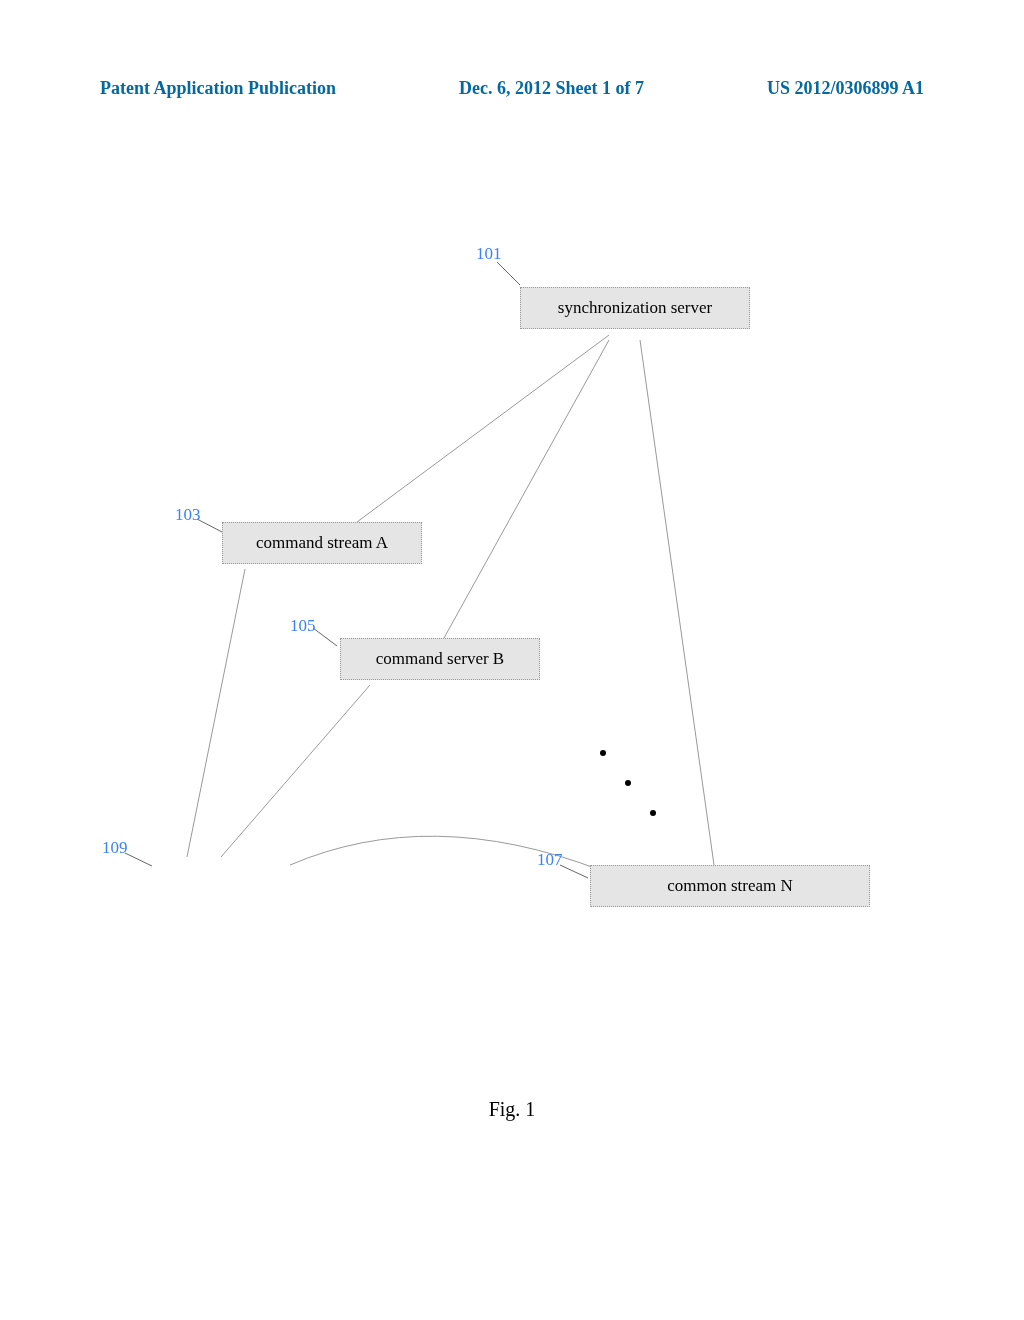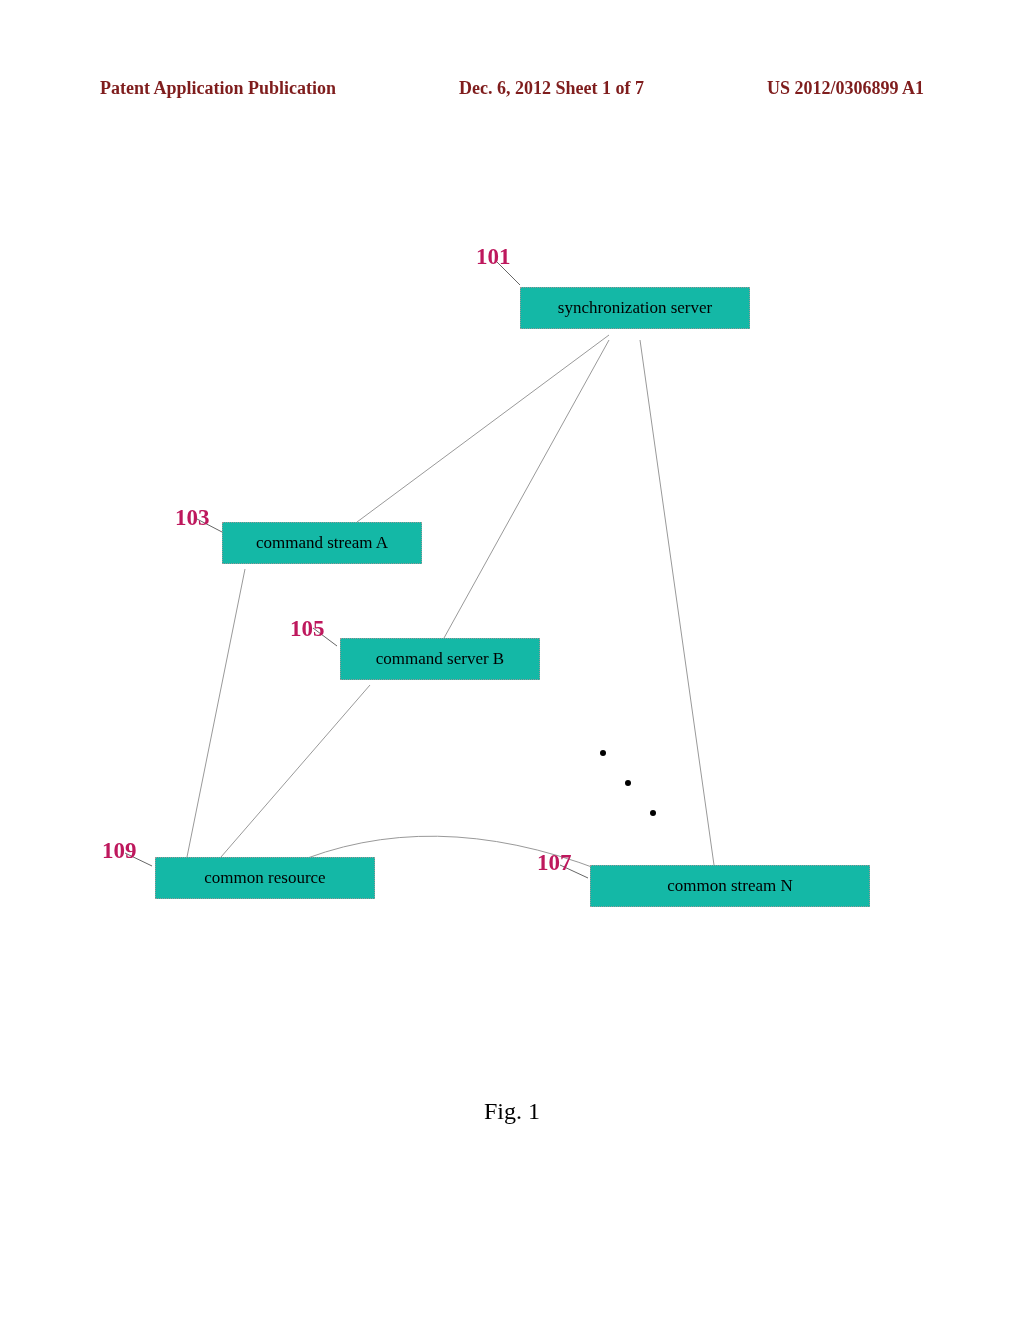--- a/index.html
+++ b/index.html
@@ -19,54 +19,53 @@
       top: 78px;
       left: 0;
       width: 100%;
       display: flex;
       justify-content: space-between;
       padding: 0 100px;
       font-size: 18px;
       font-weight: bold;
     }
     .header-item {
-      color: #7f1d1d;
+      color: #0369a1;
     }
     .diagram-container {
       position: absolute;
       top: 230px;
       left: 0;
       width: 1024px;
       height: 800px;
     }
     .box {
       position: absolute;
       border: 1px dotted #999;
-      background: #14b8a6;
+      background: #e5e5e5;
       padding: 10px 18px;
       font-size: 17px;
       text-align: center;
       color: #000;
     }
     .label {
       position: absolute;
-      font-size: 23px;
-      color: #be185d;
-      font-weight: bold;
+      font-size: 17px;
+      color: #3b82f6;
     }
     .dot {
       position: absolute;
       width: 6px;
       height: 6px;
       background: #000;
       border-radius: 50%;
     }
     .figure-label {
       position: absolute;
-      font-size: 24px;
+      font-size: 20px;
       color: #000;
       left: 50%;
       transform: translateX(-50%);
     }
     svg.connections {
       position: absolute;
       top: 0;
       left: 0;
       width: 1024px;
       height: 800px;
@@ -122,23 +121,20 @@
   <div class="box" style="left:340px; top:408px; width:200px;">
     <span>command server B</span>
   </div>
   <div class="label" style="left:290px; top:386px;">105</div>
 
   <div class="box" style="left:590px; top:635px; width:280px;">
     <span>common stream N</span>
   </div>
   <div class="label" style="left:537px; top:620px;">107</div>
 
-  <div class="box" style="left:155px; top:627px; width:220px;">
-    <span>common resource</span>
-  </div>
   <div class="label" style="left:102px; top:608px;">109</div>
 
   <div class="dot" style="left:600px; top:520px;"></div>
   <div class="dot" style="left:625px; top:550px;"></div>
   <div class="dot" style="left:650px; top:580px;"></div>
 
 </div>
 
 <div class="figure-label" style="top:1098px;">Fig. 1</div>
 

